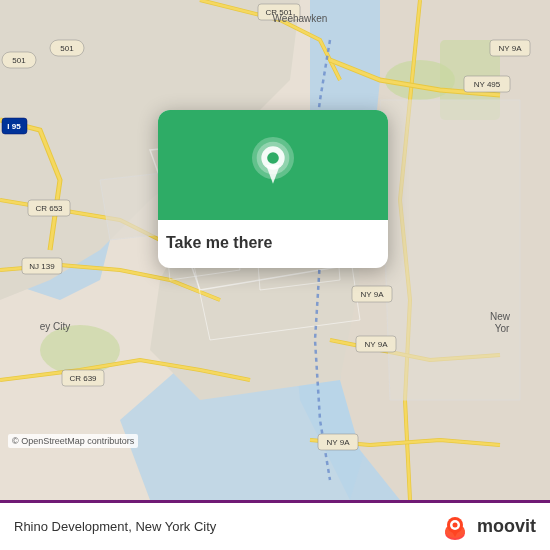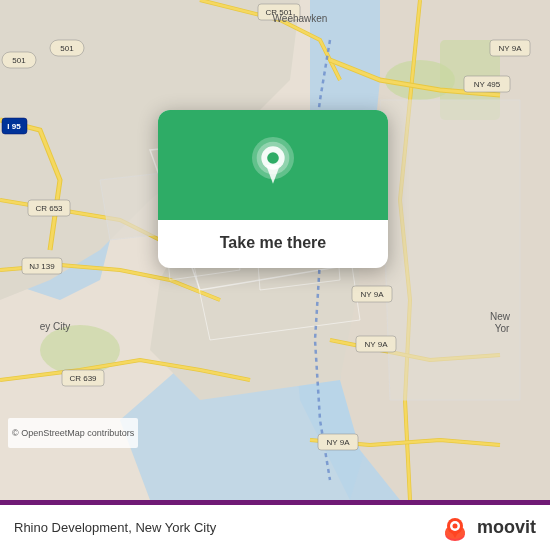--- a/index.html
+++ b/index.html
@@ -40,42 +40,42 @@
       align-items: center;
       justify-content: center;
     }
 
     .pin-icon {
       width: 50px;
       height: 56px;
     }
 
     #card-bottom {
-      padding: 14px 20px 16px;
-      display: flex;
-      align-items: center;
-      justify-content: center;
+      padding: 14px 8px 16px;
+      display: flex;
+      align-items: center;
+      justify-content: flex-start;
     }
 
     #take-me-btn {
       font-size: 16px;
       font-weight: 600;
       color: #333;
       background: none;
       border: none;
       cursor: pointer;
       padding: 0;
     }
 
     
     #bottom-bar {
       width: 550px;
       height: 50px;
       background: white;
-      border-top: 5px solid #701a75;
+      border-top: 3px solid #701a75;
       display: flex;
       align-items: center;
       justify-content: space-between;
       padding: 0 14px;
     }
 
     #location-info {
       display: flex;
       align-items: center;
       gap: 4px;
@@ -99,21 +99,21 @@
     }
 
     
     #osm-attr {
       position: absolute;
       bottom: 52px;
       left: 8px;
       font-size: 9px;
       color: #555;
       background: rgba(255,255,255,0.8);
-      padding: 10px 4px;
+      padding: 2px 4px;
       border-radius: 2px;
       margin-top: 12px;
     }
   </style>
 </head>
 <body>
 
 <div id="map-container">
 
   

